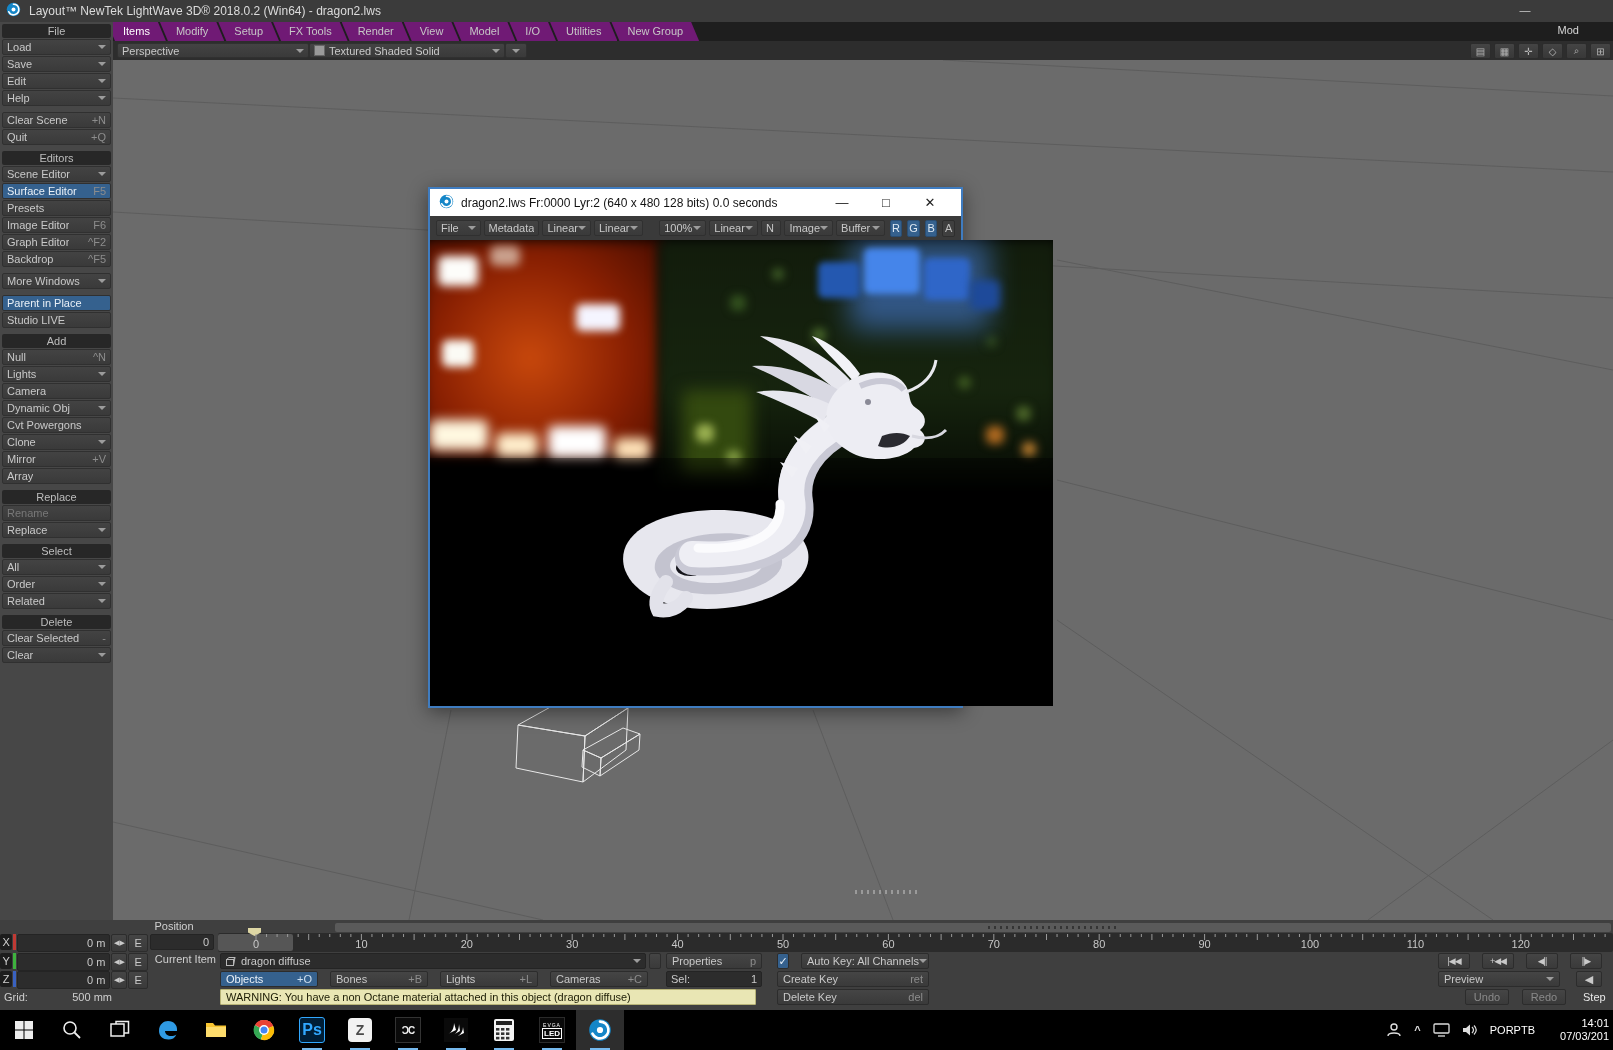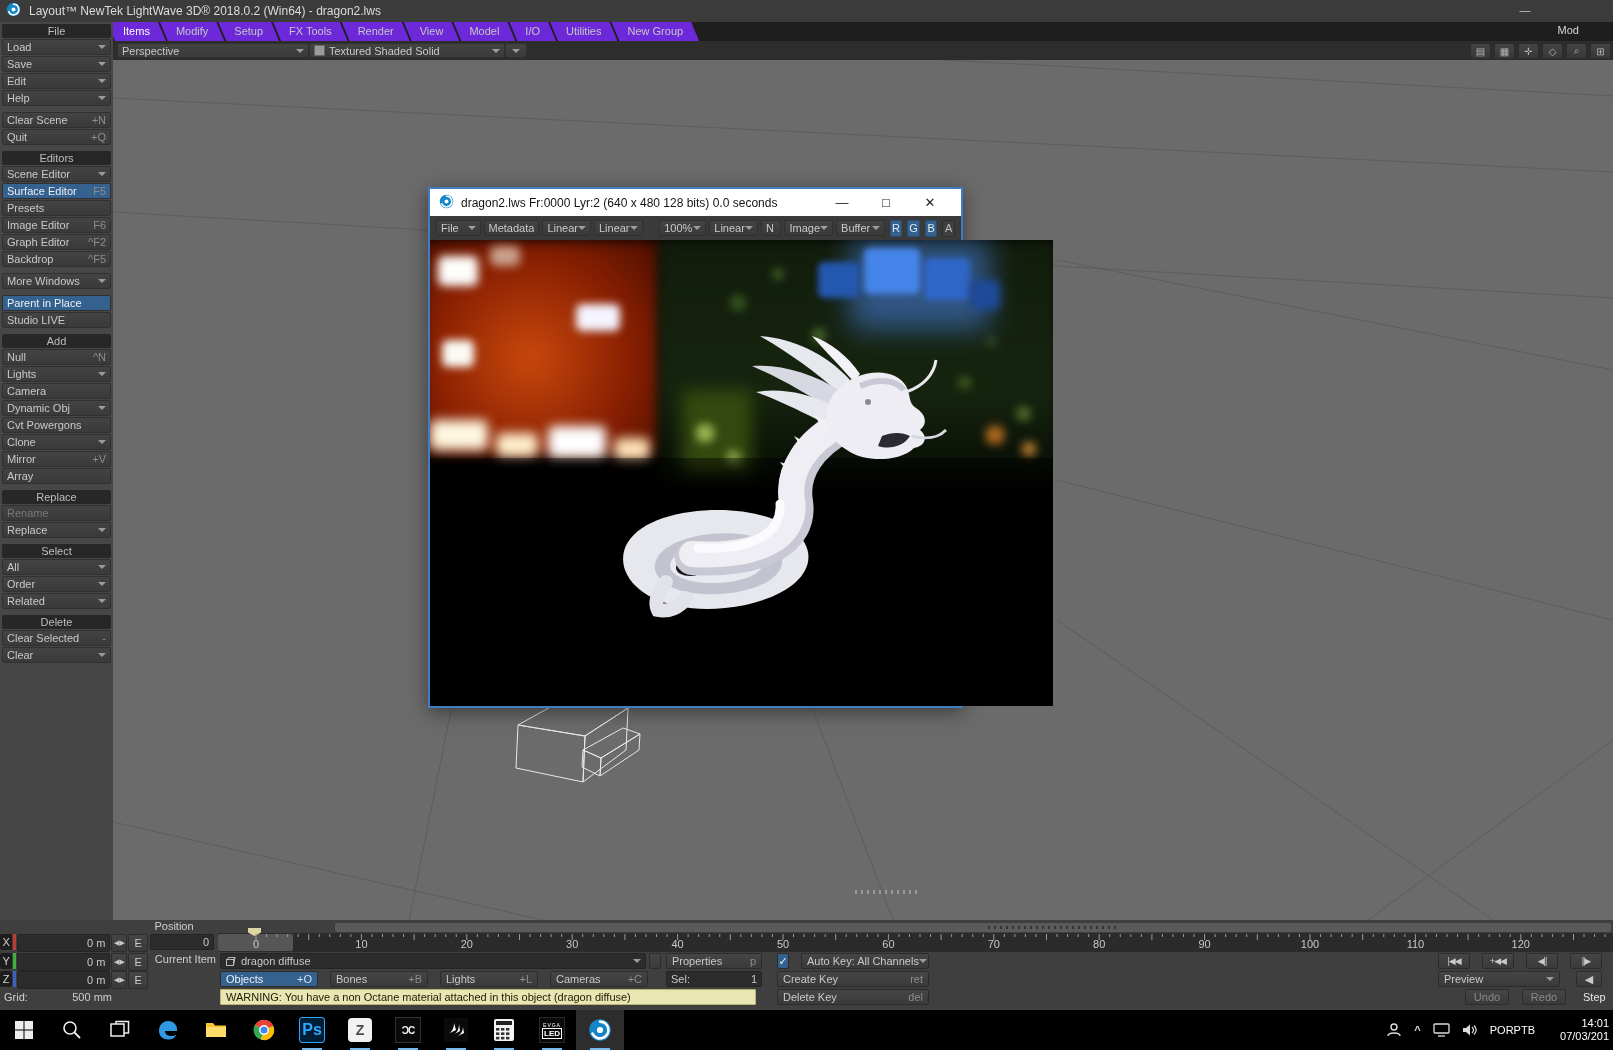--- a/index.html
+++ b/index.html
@@ -5,23 +5,23 @@
   html,body{margin:0;padding:0;background:#222;}
   .app{position:relative;width:1613px;height:1050px;background:#6b6b6b;overflow:hidden;
        font-family:"Liberation Sans",sans-serif;color:#c9c9c9;font-size:11px;}
   
   .titlebar{position:absolute;left:0;top:0;width:100%;height:22px;background:#3b3b3b;
             display:flex;align-items:center;gap:8px;padding-left:6px;box-sizing:border-box;
             font-size:12px;color:#dcdcdc;}
   .win-min{position:absolute;left:1510px;top:0;width:30px;height:22px;text-align:center;line-height:20px;color:#cfcfcf;}
   
   .menubar{position:absolute;left:113px;top:22px;width:1500px;height:19px;background:#1e1e1e;display:flex;align-items:flex-end;}
-  .tab{height:19px;line-height:19px;padding:0 16px;background:#6d28d9;color:#c6c6c6;
+  .tab{height:19px;line-height:19px;padding:0 16px;background:#701a75;color:#c6c6c6;
        clip-path:polygon(0 0,calc(100% - 8px) 0,100% 100%,8px 100%);margin-left:-6px;cursor:default;}
-  .tab.active{background:#6d28d9;color:#fff;}
+  .tab.active{background:#701a75;color:#fff;}
   .mod-partial{position:absolute;right:8px;top:2px;color:#d5d5d5;}
   
   .sidebar{position:absolute;left:0;top:22px;width:113px;height:898px;background:#474747;
            padding:1px 2px;box-sizing:border-box;}
   .section{margin-bottom:6px;}
   .hdr{height:14px;line-height:14px;background:#272727;color:#bdbdbd;text-align:center;border-radius:2px;margin:1px 0;}
   .btn{position:relative;display:flex;align-items:center;height:14px;background:linear-gradient(#434343,#3a3a3a);
        border:1px solid #303030;border-radius:2px;margin:1px 0;padding:0 4px;color:#c9c9c9;box-sizing:content-box;}
   .btn .lab{white-space:nowrap;overflow:hidden;}
   .btn .sc{margin-left:auto;color:#8d8d8d;padding-left:4px;}

